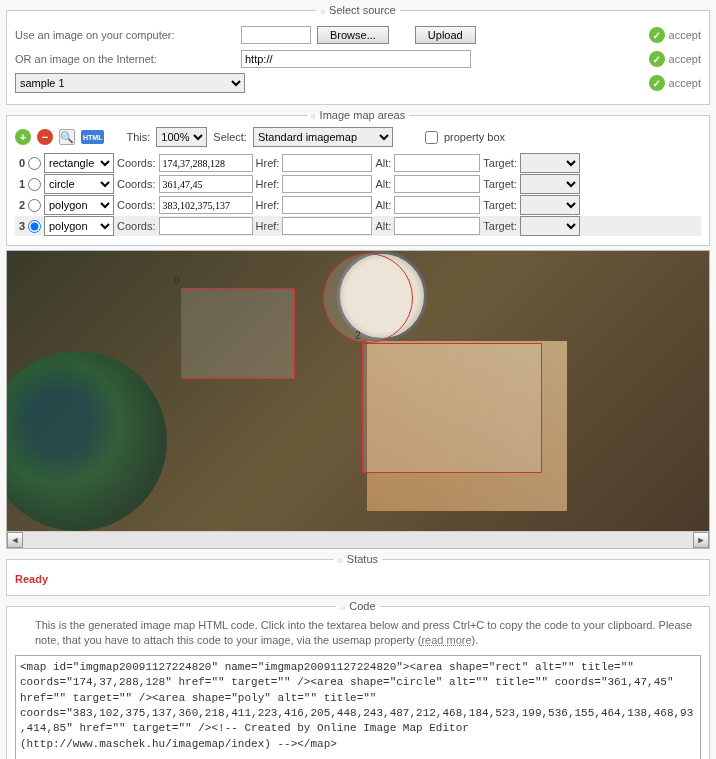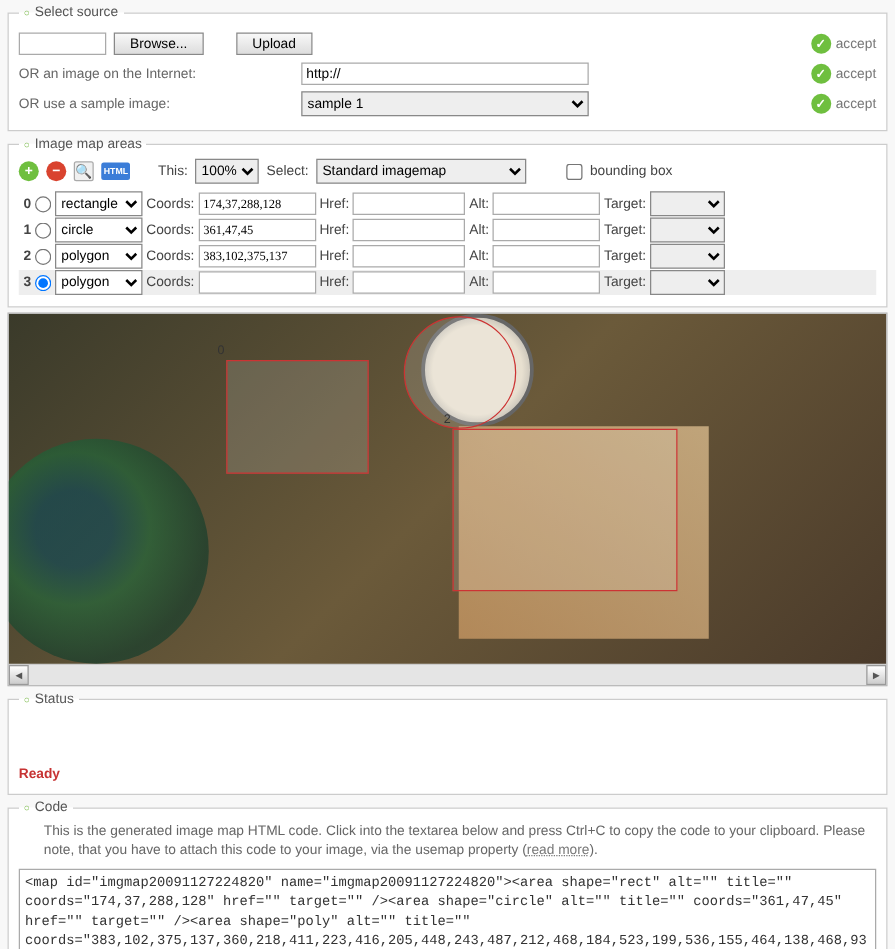--- a/index.html
+++ b/index.html
@@ -1,18 +1,18 @@
 <!DOCTYPE html>
 <html><head>
 <meta charset="utf-8">
 <style>
 * { box-sizing: border-box; margin: 0; padding: 0; }
 body { font-family: Verdana, Arial, sans-serif; font-size: 11px; color: #444; background: #f8f8f8; width: 716px; }
 fieldset { border: 1px solid #ccc; margin: 4px 6px; padding: 6px 8px 8px; background: #fff; position: relative; }
-legend { font-size: 11px; color: #555; padding: 0 4px; }
+legend { font-size: 11px; color: #555; padding: 0 4px; text-align: center; }
 legend::before { content: "○"; color: #7aba4a; font-size: 8px; margin-right: 4px; }
 .row { display: flex; align-items: center; margin: 2px 0; gap: 6px; min-height: 22px; }
 .lbl { width: 220px; color: #666; }
 input[type="text"] { border: 1px solid #aaa; font-size: 11px; padding: 1px 3px; height: 18px; background: #fff; }
 input[type="text"].url { width: 230px; }
 input[type="text"].file { width: 70px; }
 input[type="text"].coords { width: 94px; font-size: 10px; font-family: Liberation Serif, serif; }
 input[type="text"].href { width: 90px; }
 input[type="text"].alt { width: 86px; }
 select { border: 1px solid #888; font-size: 11px; height: 20px; background: #eee; }
@@ -31,80 +31,80 @@
 .area-row .idx { width: 10px; text-align: right; font-weight: bold; }
 .area-row.sel { background: #eee; }
 .flbl { color: #444; }
 .canvas-wrap { border: 1px solid #bbb; margin: 4px 6px; background: #ddd; position: relative; overflow: hidden; }
 .canvas { height: 280px; background: linear-gradient(135deg,#3a3a2a,#6b5a3a,#4a3a2a); position: relative; }
 .shape-overlay { position: absolute; border: 1px solid #cc3333; background: rgba(255,255,255,0.15); }
 .shape-circle { border-radius: 50%; }
 .shape-lbl { position: absolute; top: -14px; left: -8px; font-size: 10px; color: #333; }
 .scroll-controls { display: flex; justify-content: space-between; background: #e5e5e5; border-top: 1px solid #ccc; }
 .scroll-btn { width: 16px; height: 16px; background: linear-gradient(#fff,#ccc); border: 1px solid #999; display: flex; align-items: center; justify-content: center; font-size: 9px; color: #555; cursor: pointer; }
-.status-text { color: #c73333; font-weight: bold; padding: 2px 0; margin-top: 40px; }
+.status-text { color: #c73333; font-weight: bold; padding: 2px 0; }
 .code-desc { color: #666; margin-bottom: 6px; line-height: 1.4; margin-left: 20px; }
 .code-desc .link { color: #777; text-decoration: underline dotted; }
 textarea.code { width: 100%; height: 110px; font-family: "Courier New", monospace; font-size: 11px; border: 1px solid #aaa; padding: 4px; line-height: 1.4; color: #333; resize: none; }
 input[type="radio"], input[type="checkbox"] { margin: 0; }
 .peacock { position: absolute; left: -20px; top: 100px; width: 180px; height: 180px; background: radial-gradient(circle at 40% 40%, #0a4a5a 20%, #1a6a3a 40%, #0a3a2a 70%); border-radius: 50%; opacity: 0.6; }
 .compass { position: absolute; left: 330px; top: 0px; width: 90px; height: 90px; border-radius: 50%; background: radial-gradient(circle,#e8e0d0 60%,#888 100%); border: 3px solid #666; }
 .stamps { position: absolute; left: 360px; top: 90px; width: 200px; height: 170px; background: linear-gradient(45deg,#d4a068,#e8c898); opacity: 0.7; }
 </style>
 </head>
 <body>
 
 <fieldset>
   <legend>Select source</legend>
   <div class="row">
+    <span class="lbl">Use an image on your computer:</span>
     <input type="text" class="file" style="">
     <button>Browse...</button>
     <span style="width:14px"></span>
     <button>Upload</button>
     <span style="flex:1"></span>
     <span class="accept">
         <span class="accept-icon">✓</span>
         <span>accept</span>
       </span>
   </div>
   <div class="row">
     <span class="lbl">OR an image on the Internet:</span>
     <input type="text" class="url" value="http://" style="">
     <span style="flex:1"></span>
     <span class="accept">
         <span class="accept-icon">✓</span>
         <span>accept</span>
       </span>
   </div>
   <div class="row">
-    <span class="lbl">OR use a sample image:</span>
     <select style="width:230px"><option>sample 1</option></select>
     <span style="flex:1"></span>
     <span class="accept">
         <span class="accept-icon">✓</span>
         <span>accept</span>
       </span>
   </div>
 </fieldset>
 
 <fieldset>
   <legend>Image map areas</legend>
   <div class="toolbar">
     <span class="tb-icon tb-add">+</span>
     <span class="tb-icon tb-del">−</span>
     <span class="tb-icon tb-zoom">🔍</span>
     <span class="tb-icon tb-html">HTML</span>
     <span style="width:10px"></span>
     <span class="flbl">This:</span>
     <select><option>100%</option></select>
     <span class="flbl">Select:</span>
-    <select style="width:168px"><option>Standard imagemap</option></select>
+    <select style="width:140px"><option>Standard imagemap</option></select>
     <span style="width:20px"></span>
     <input type="checkbox" style="">
-    <span class="flbl">bounding box</span>
+    <span class="flbl">property box</span>
     <span style="flex:1"></span>
   </div>
   <div id="area-rows">
       <div class="area-row">
         <span class="idx">0</span>
         <input type="radio" name="ar" style="">
         <select class="shape"><option>rectangle</option></select>
         <span class="flbl">Coords:</span>
         <input type="text" class="coords" value="174,37,288,128" style="">
         <span class="flbl">Href:</span>

